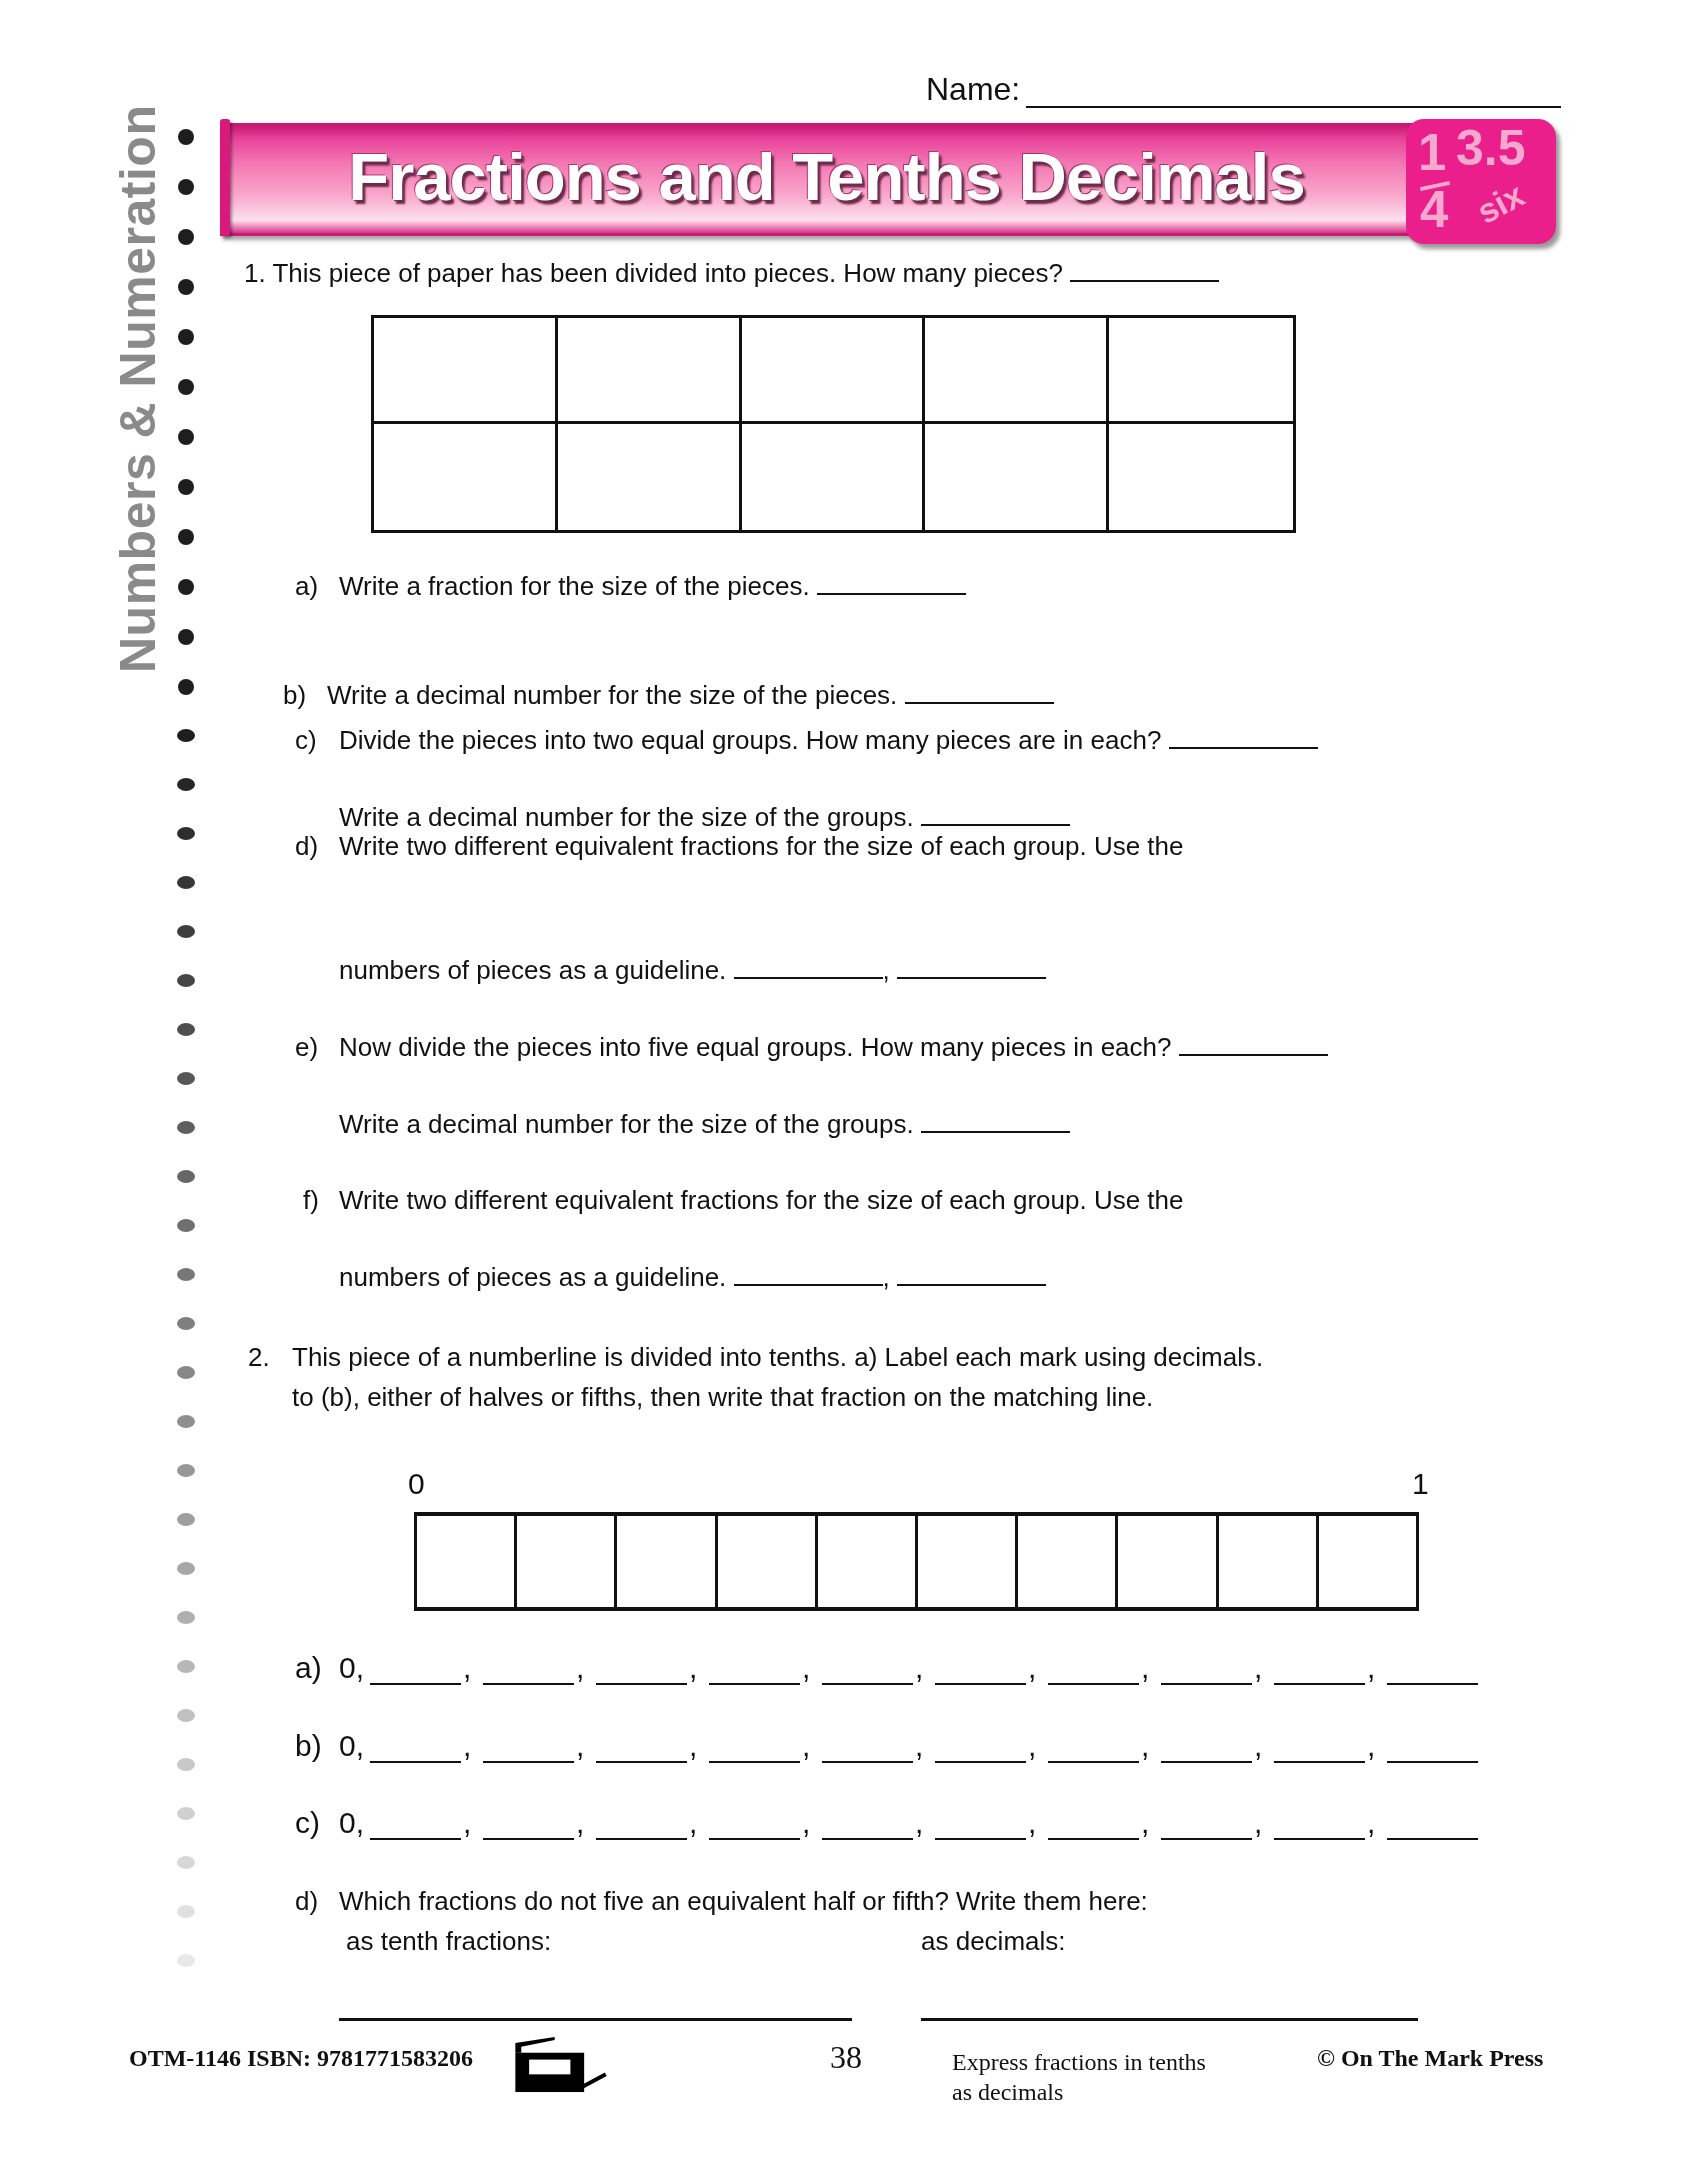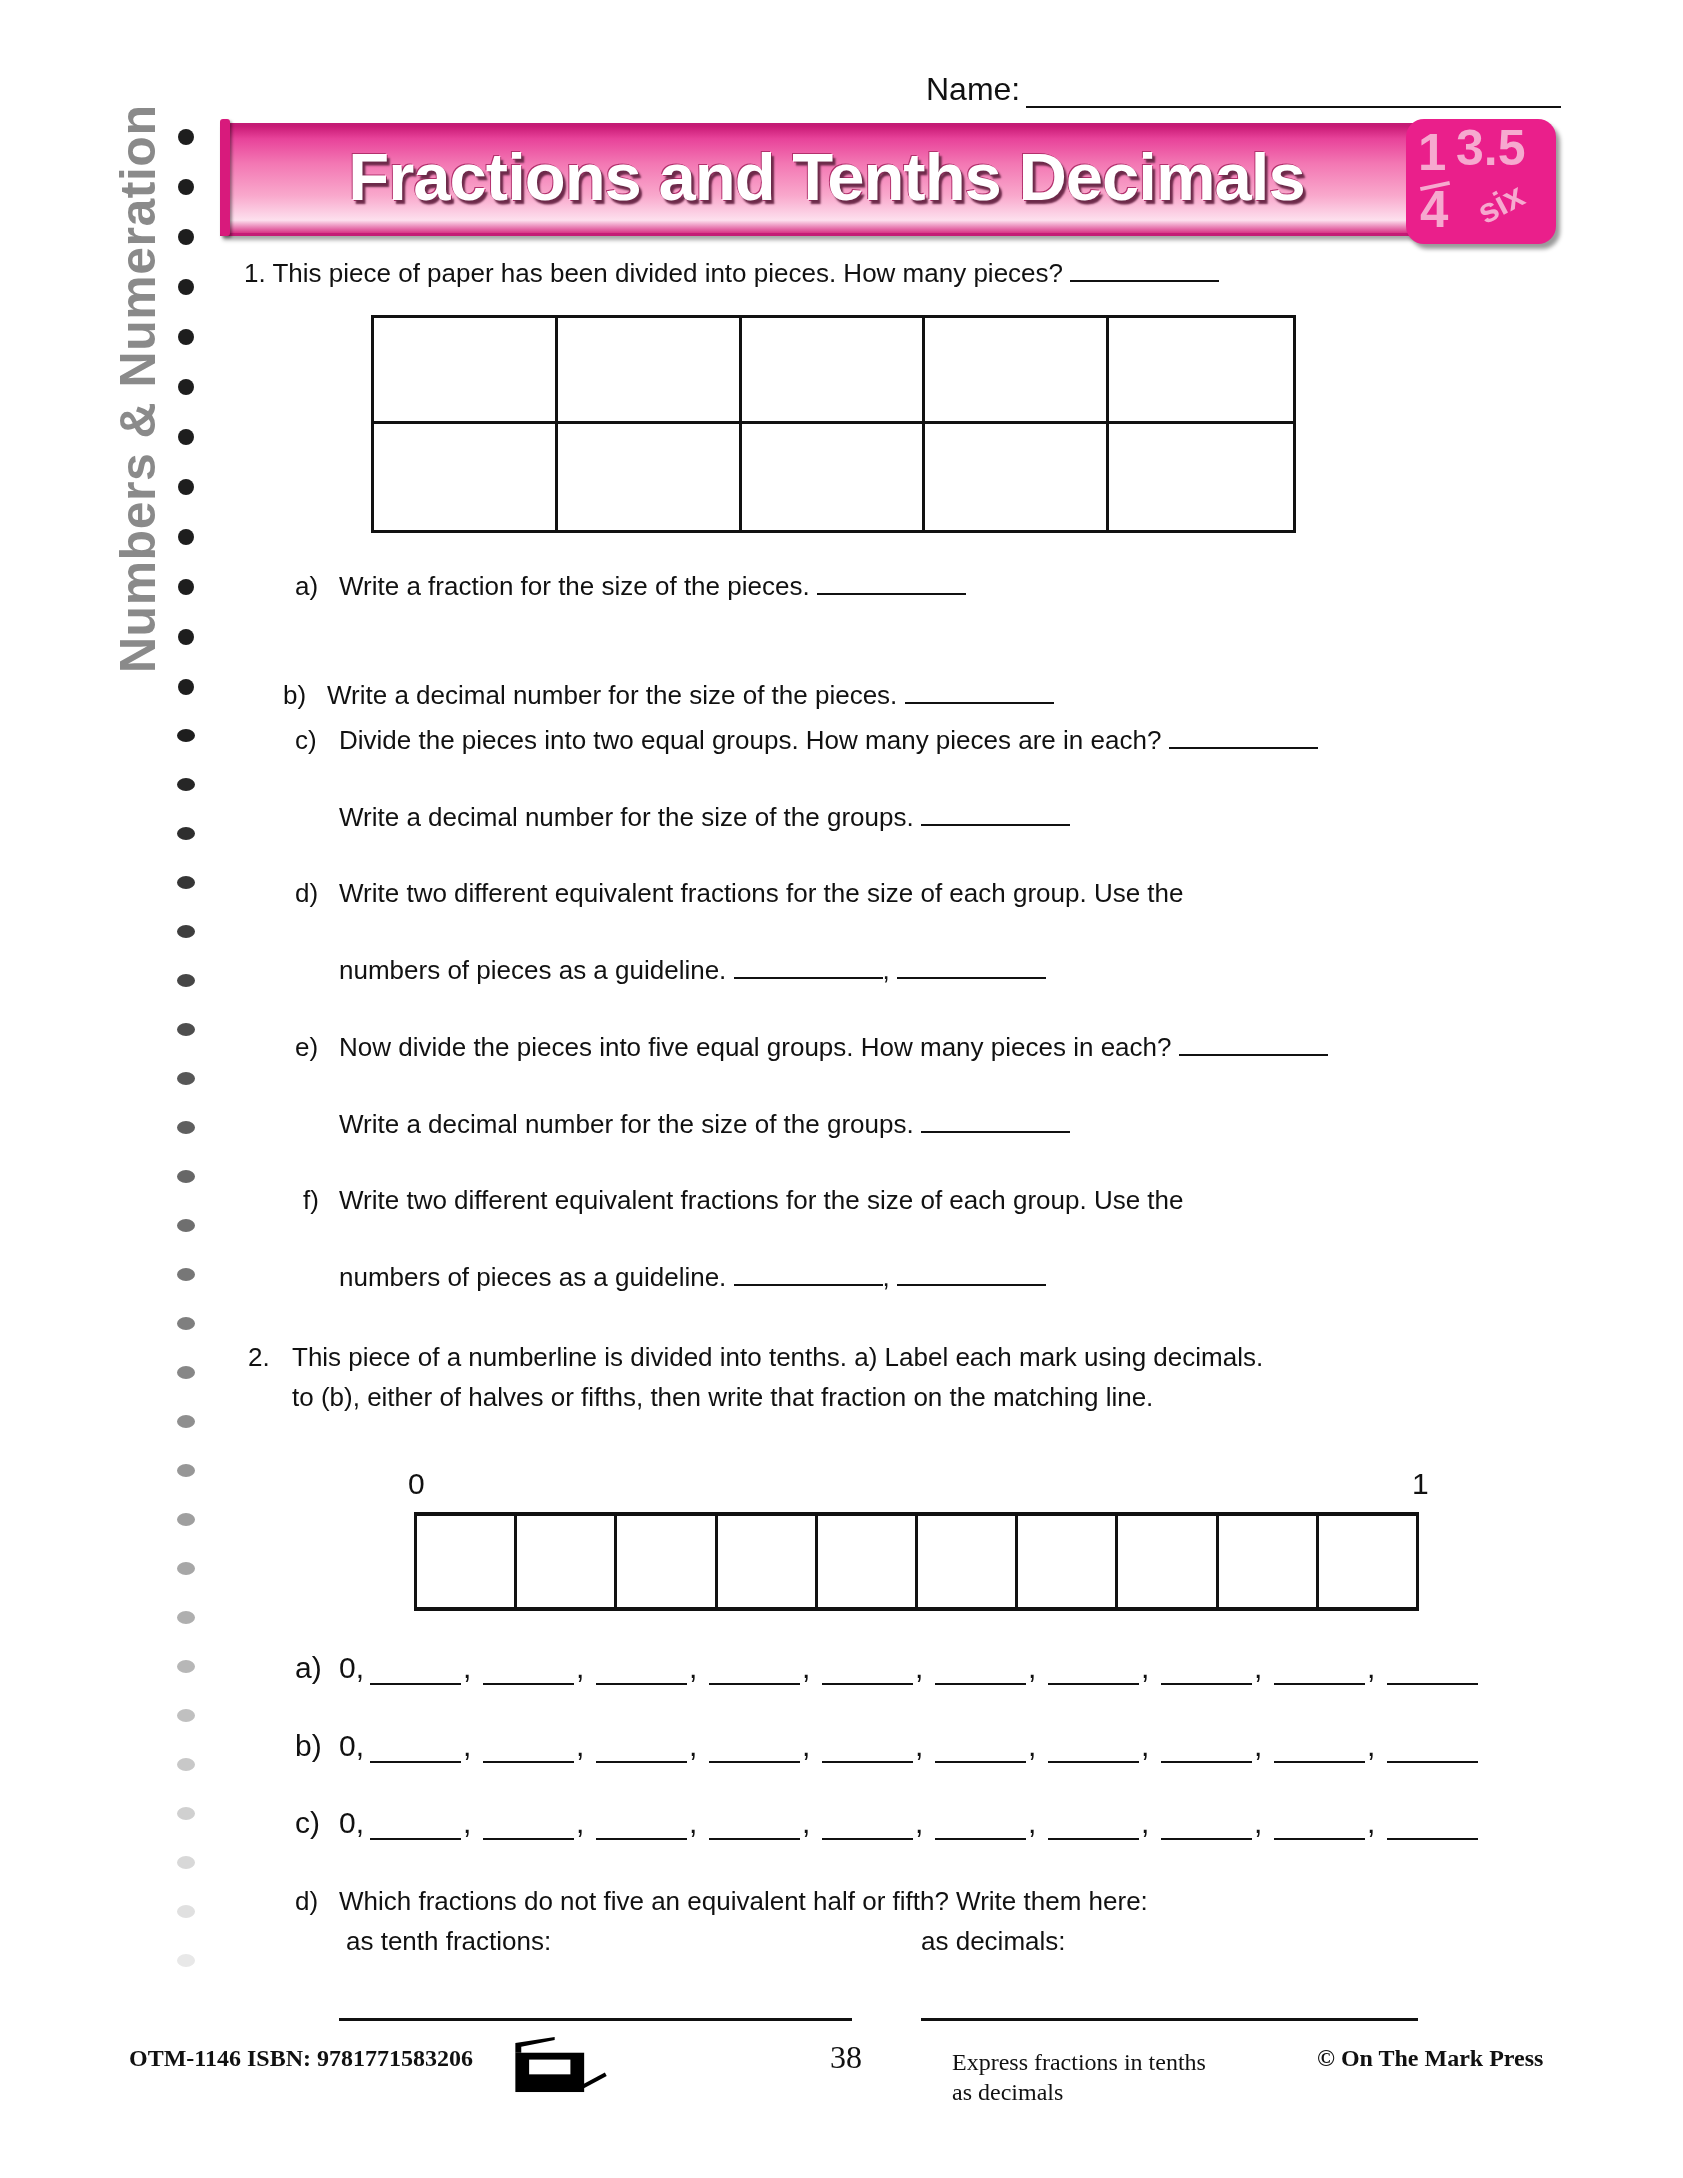--- a/index.html
+++ b/index.html
@@ -174,21 +174,21 @@
   <span class="blank w150"></span>
 </div>
 <div class="abs q" style="left:295px; top:720px;">
   <span class="lbl">c)</span><span>Divide the pieces into two equal groups. How many pieces are in each?</span>
   <span class="blank w150"></span>
 </div>
 <div class="abs q" style="left:339px; top:797px;">
   <span>Write a decimal number for the size of the groups.</span>
   <span class="blank w150"></span>
 </div>
-<div class="abs q" style="left:295px; top:873px;">
+<div class="abs q" style="left:295px; top:826px;">
   <span class="lbl">d)</span><span>Write two different equivalent fractions for the size of each group. Use the</span>
 </div>
 <div class="abs q" style="left:339px; top:950px;">
   <span>numbers of pieces as a guideline.</span>
   <span class="blank w150"></span><span>,</span>
   <span class="blank w150"></span>
 </div>
 <div class="abs q" style="left:295px; top:1027px;">
   <span class="lbl">e)</span><span>Now divide the pieces into five equal groups. How many pieces in each?</span>
   <span class="blank w150"></span>

